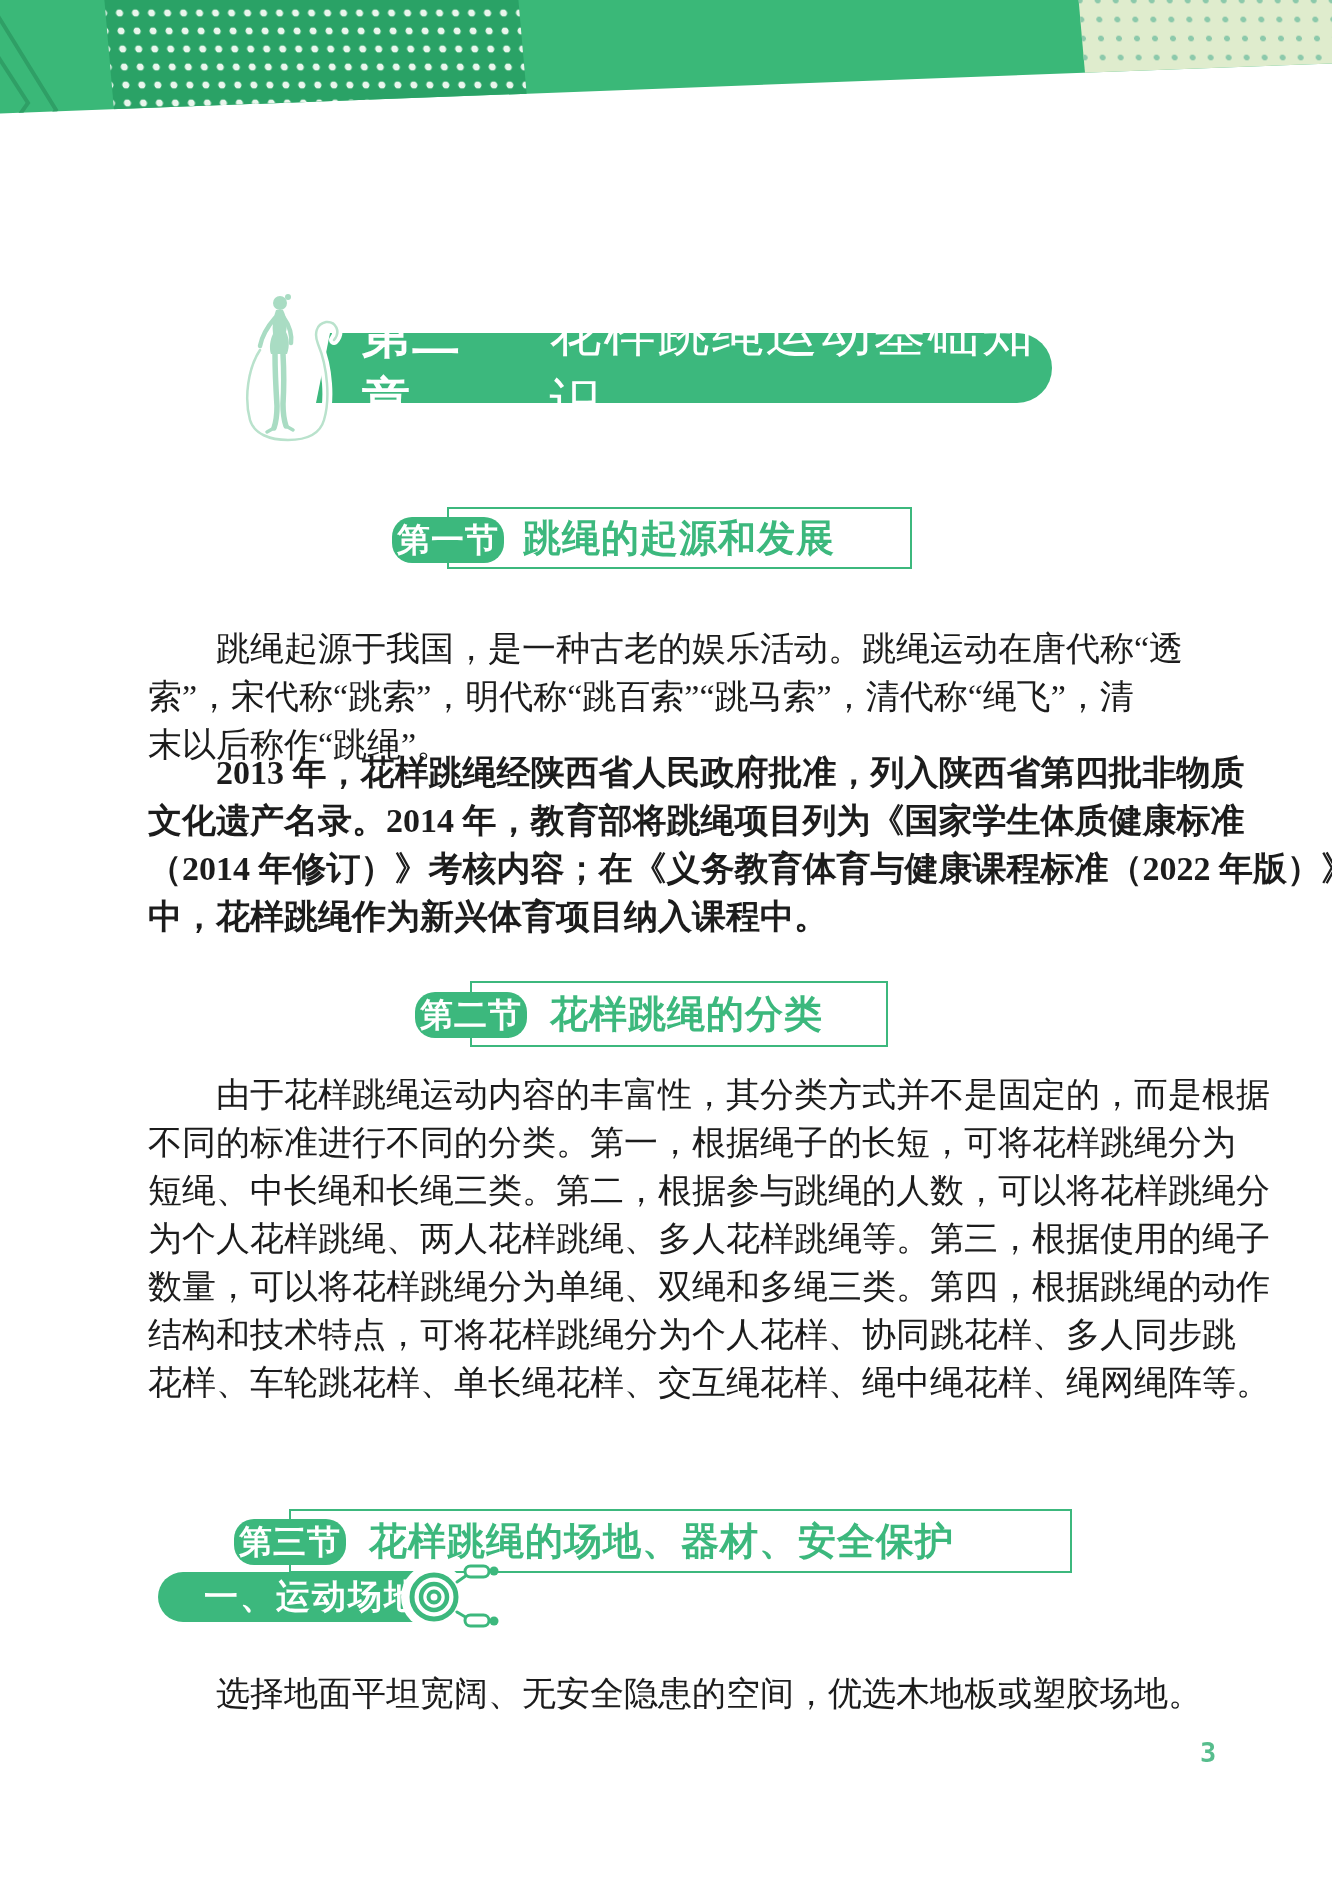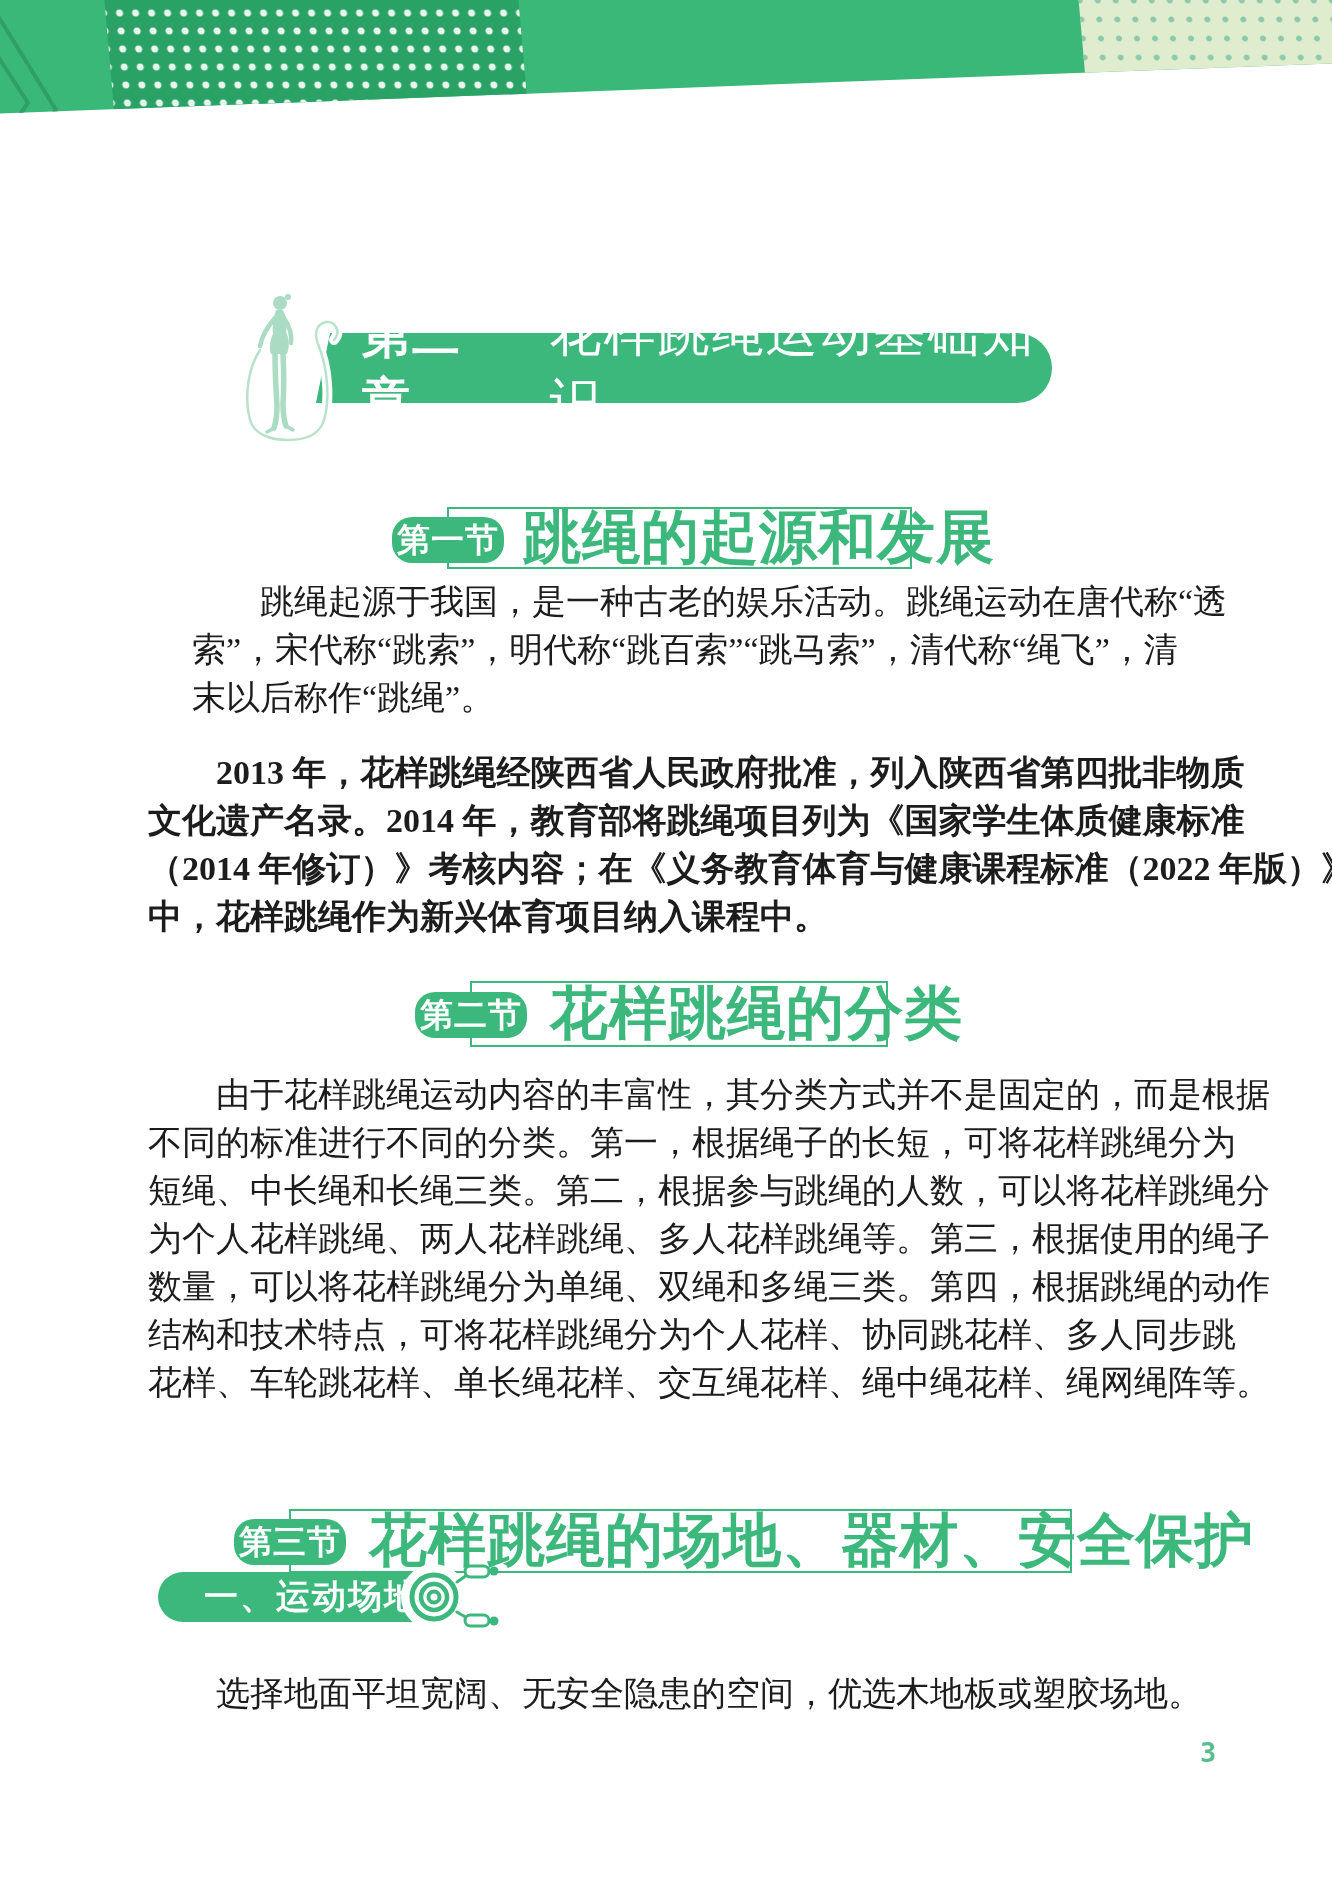--- a/index.html
+++ b/index.html
@@ -43,21 +43,21 @@
   .chapter-label{font-size:48px;font-weight:800;margin-left:46px;letter-spacing:2px;}
   .chapter-title{font-size:52px;font-weight:500;margin-left:48px;letter-spacing:2px;}
   .rope-figure{position:absolute;left:230px;top:288px;width:130px;height:160px;}
 
   
   .sec-head{position:absolute;border:2px solid var(--green);}
   .sec-badge{position:absolute;left:-57px;top:8px;width:112px;height:46px;
         background:var(--green);color:#fff;font-size:33px;font-weight:700;
         display:flex;align-items:center;justify-content:center;letter-spacing:1px;border-radius:20px;}
   .sec-title{position:absolute;top:50%;transform:translateY(-50%);
-        color:var(--green);font-size:58px;font-weight:800;letter-spacing:1px;white-space:nowrap;}
+        color:var(--green);font-size:38px;font-weight:800;letter-spacing:1px;white-space:nowrap;}
 
   
   .para{position:absolute;left:148px;width:1044px;color:var(--text);
         font-family:"Liberation Serif","DejaVu Serif",serif;
         font-size:34px;line-height:48px;}
   .tline{height:48px;white-space:nowrap;}
 
   
   .pill{position:absolute;left:158px;top:1572px;width:290px;height:50px;
         background:var(--green);border-radius:26px;display:flex;align-items:center;}
@@ -105,21 +105,21 @@
       <path d="M 44,140 L 37,144" fill="none" stroke-width="3.5" stroke-linecap="round"></path>
       <path d="M 56,138 L 63,142" fill="none" stroke-width="3.5" stroke-linecap="round"></path>
     </g>
   </svg>
 
   <div class="sec-head" style="left:447px;top:507px;width:465px;height:62px;">
     <div class="sec-badge">第一节</div>
     <div class="sec-title" style="left:74px;">跳绳的起源和发展</div>
   </div>
 
-  <div class="para" style="top:578px;margin-left:44px;">
+  <div class="para" style="top:625px;">
       <div class="tline">　　跳绳起源于我国，是一种古老的娱乐活动。跳绳运动在唐代称“透</div>
       <div class="tline">索”，宋代称“跳索”，明代称“跳百索”“跳马索”，清代称“绳飞”，清</div>
       <div class="tline">末以后称作“跳绳”。</div>
     </div>
 
   <div class="para" style="top:749px;font-weight:bold;">
       <div class="tline">　　2013 年，花样跳绳经陕西省人民政府批准，列入陕西省第四批非物质</div>
       <div class="tline">文化遗产名录。2014 年，教育部将跳绳项目列为《国家学生体质健康标准</div>
       <div class="tline">（2014 年修订）》考核内容；在《义务教育体育与健康课程标准（2022 年版）》</div>
       <div class="tline">中，花样跳绳作为新兴体育项目纳入课程中。</div>

